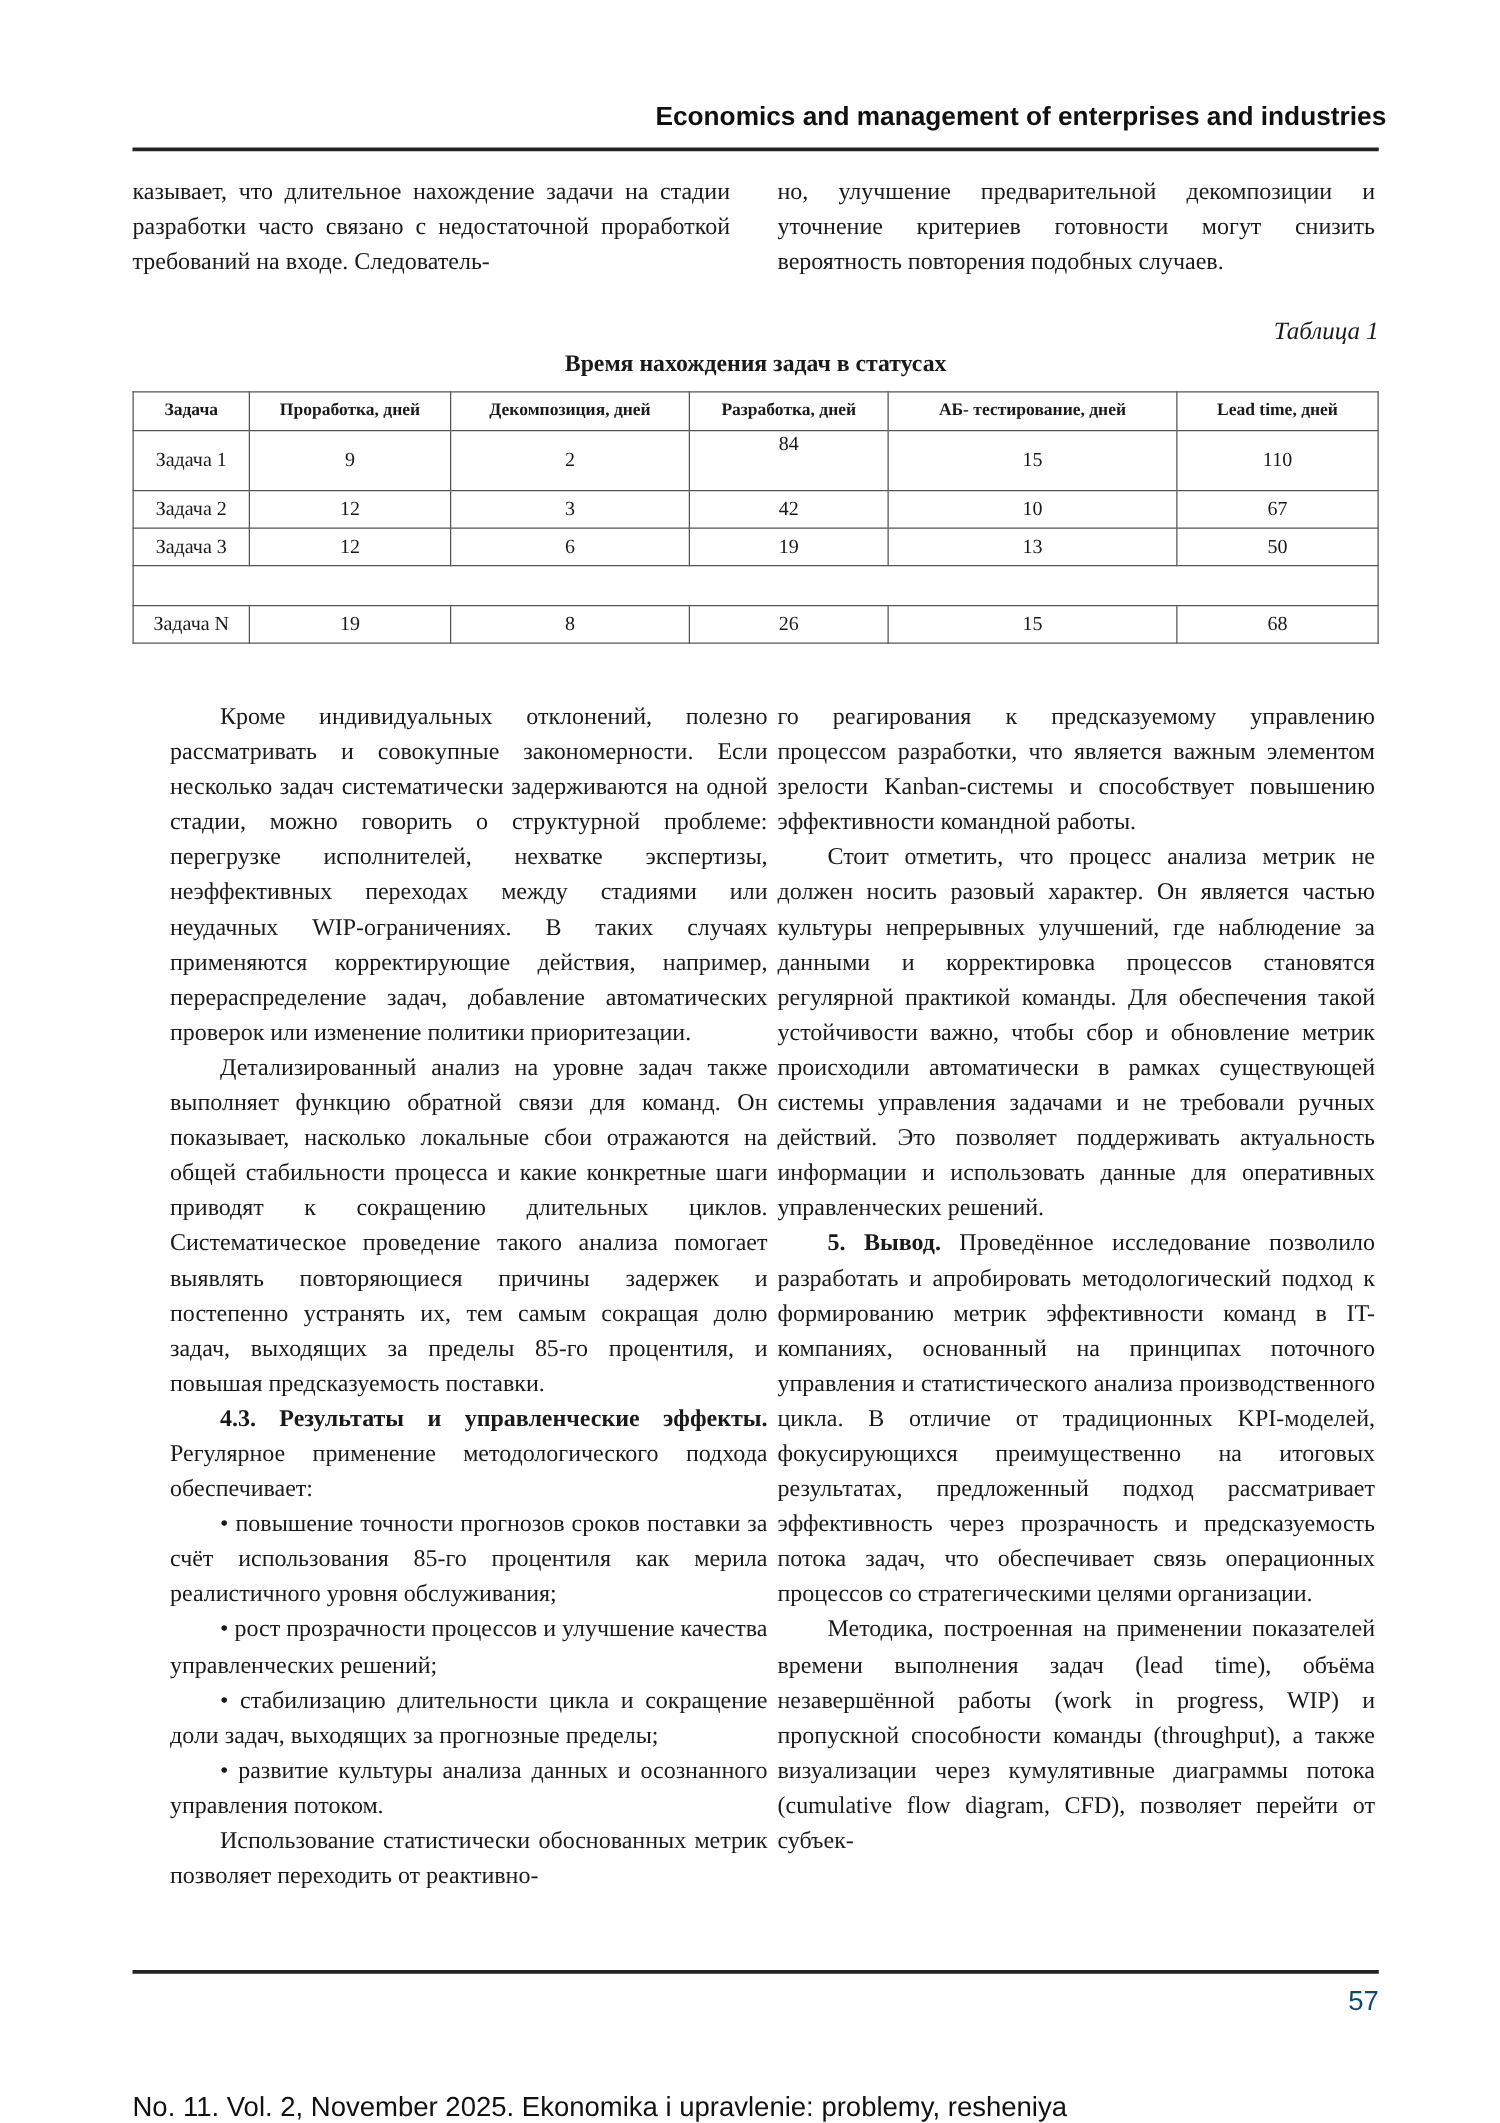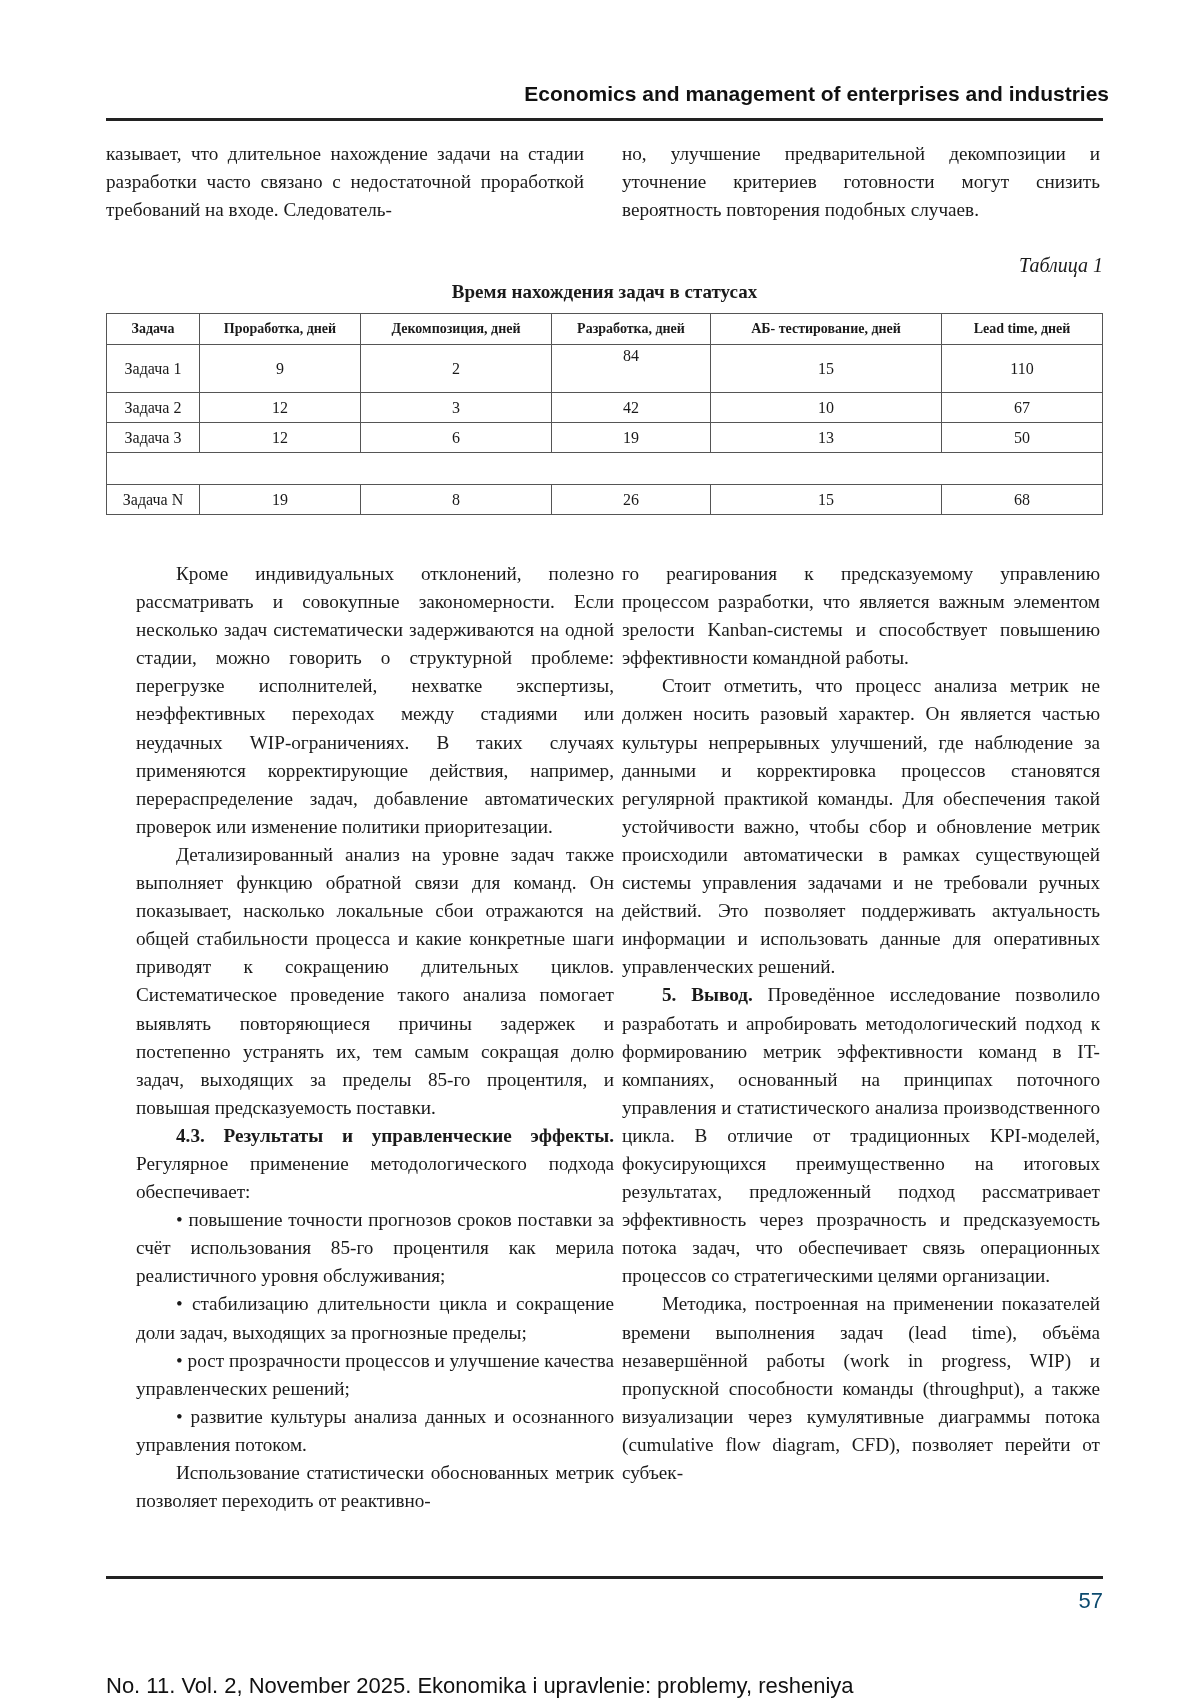--- a/index.html
+++ b/index.html
@@ -119,22 +119,22 @@
       <td>68</td>
     </tr>
   </tbody>
 </table>
 
 <div class="col left-main">
   <p class="indent">Кроме индивидуальных отклонений, полезно рассматривать и совокупные закономерности. Если несколько задач систематически задерживаются на одной стадии, можно говорить о структурной проблеме: перегрузке исполнителей, нехватке экспертизы, неэффективных переходах между стадиями или неудачных WIP-ограничениях. В таких случаях применяются корректирующие действия, например, перераспределение задач, добавление автоматических проверок или изменение политики приоритезации.</p>
   <p class="indent">Детализированный анализ на уровне задач также выполняет функцию обратной связи для команд. Он показывает, насколько локальные сбои отражаются на общей стабильности процесса и какие конкретные шаги приводят к сокращению длительных циклов. Систематическое проведение такого анализа помогает выявлять повторяющиеся причины задержек и постепенно устранять их, тем самым сокращая долю задач, выходящих за пределы 85-го процентиля, и повышая предсказуемость поставки.</p>
   <p class="indent"><b>4.3. Результаты и управленческие эффекты.</b><span> Регулярное применение методологического подхода обеспечивает:</span></p>
   <p class="li">• <span>повышение точности прогнозов сроков поставки за счёт использования 85-го процентиля как мерила реалистичного уровня обслуживания;</span></p>
+  <p class="li">• <span>рост прозрачности процессов и улучшение качества управленческих решений;</span></p>
   <p class="li">• <span>стабилизацию длительности цикла и сокращение доли задач, выходящих за прогнозные пределы;</span></p>
-  <p class="li">• <span>рост прозрачности процессов и улучшение качества управленческих решений;</span></p>
   <p class="li">• <span>развитие культуры анализа данных и осознанного управления потоком.</span></p>
   <p class="indent">Использование статистически обоснованных метрик позволяет переходить от реактивно-</p>
 </div>
 
 <div class="col right-main">
   <p>го реагирования к предсказуемому управлению процессом разработки, что является важным элементом зрелости Kanban-системы и способствует повышению эффективности командной работы.</p>
   <p class="indent">Стоит отметить, что процесс анализа метрик не должен носить разовый характер. Он является частью культуры непрерывных улучшений, где наблюдение за данными и корректировка процессов становятся регулярной практикой команды. Для обеспечения такой устойчивости важно, чтобы сбор и обновление метрик происходили автоматически в рамках существующей системы управления задачами и не требовали ручных действий. Это позволяет поддерживать актуальность информации и использовать данные для оперативных управленческих решений.</p>
   <p class="indent"><b>5. Вывод.</b><span> Проведённое исследование позволило разработать и апробировать методологический подход к формированию метрик эффективности команд в IT-компаниях, основанный на принципах поточного управления и статистического анализа производственного цикла. В отличие от традиционных KPI-моделей, фокусирующихся преимущественно на итоговых результатах, предложенный подход рассматривает эффективность через прозрачность и предсказуемость потока задач, что обеспечивает связь операционных процессов со стратегическими целями организации.</span></p>
   <p class="indent">Методика, построенная на применении показателей времени выполнения задач (lead time), объёма незавершённой работы (work in progress, WIP) и пропускной способности команды (throughput), а также визуализации через кумулятивные диаграммы потока (cumulative flow diagram, CFD), позволяет перейти от субъек-</p>
 </div>

